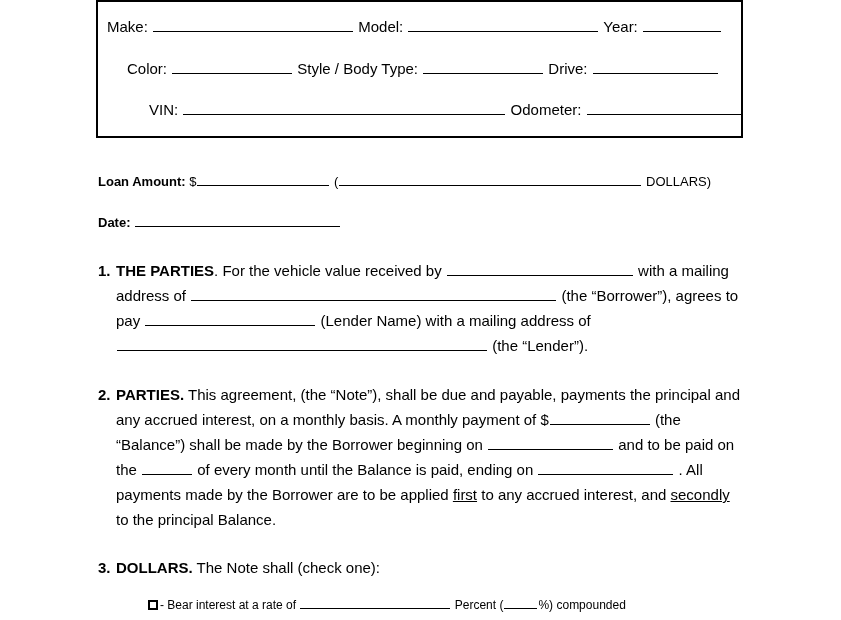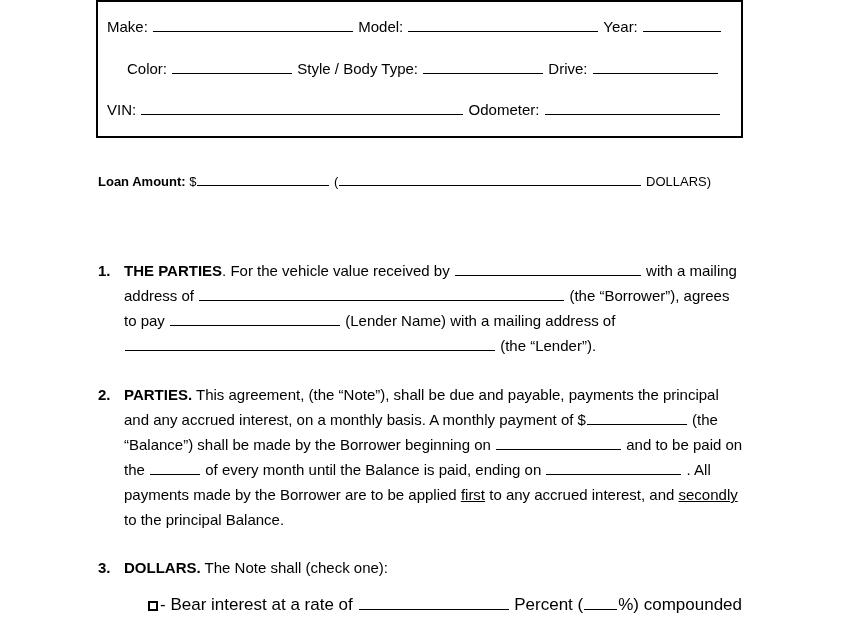--- a/index.html
+++ b/index.html
@@ -46,21 +46,21 @@
   .vehicle-row {
     position: absolute;
     left: 9px;
     right: 4px;
     font-size: 15px;
     white-space: nowrap;
     line-height: 18px;
   }
   .vehicle-row.r1 { top: 40px; }
   .vehicle-row.r2 { top: 82px; margin-left: 20px; }
-  .vehicle-row.r3 { top: 123px; }
+  .vehicle-row.r3 { top: 123px; margin-left: 42px; }
 
   
   .blank {
     display: inline-block;
     border-bottom: 1.5px solid #000000;
     height: 13px;
     vertical-align: baseline;
     margin: 0 1px;
   }
   .bl-make     { width: 200px; }
@@ -111,35 +111,35 @@
   }
   .clause .num {
     position: absolute;
     left: 0;
     top: 0;
     width: 26px;
     font-weight: bold;
     text-align: left;
   }
   .clause .body {
-    margin-left: 26px;
+    margin-left: 18px;
   }
   .clause .heading { font-weight: bold; }
   .u { text-decoration: underline; }
 
   .clause-parties  { top: 258px; }
   .clause-payment  { top: 382px; }
   .clause-interest { top: 555px; }
 
   
   .option-row {
     position: absolute;
     left: 148px;
     top: 593px;
-    font-size: 17px;
+    font-size: 12px;
     line-height: 24px;
     white-space: nowrap;
   }
   .checkbox {
     display: inline-block;
     width: 10px;
     height: 10px;
     box-sizing: border-box;
     border: 2px solid #000000;
     background: #ffffff;
@@ -184,20 +184,24 @@
     </div>
   </div>
 
   <div class="field-line loan-line">
     <span class="lbl">Loan Amount:</span>
     <span>$</span><span class="blank bl-loan"></span>
     <span>(</span><span class="blank bl-dollars"></span>
     <span>DOLLARS)</span>
   </div>
 
+  <div class="field-line date-line">
+    <span class="lbl">Date:</span>
+    <span class="blank bl-date"></span>
+  </div>
 
   <div class="clause clause-parties">
     <span class="num">1.</span>
     <div class="body">
       <span class="heading">THE PARTIES</span><span>.</span>
       <span>For the vehicle value received by</span>
       <span class="blank bl-recvby"></span>
       <span>with a mailing</span>
       <span>address of</span>
       <span class="blank bl-address1"></span>

